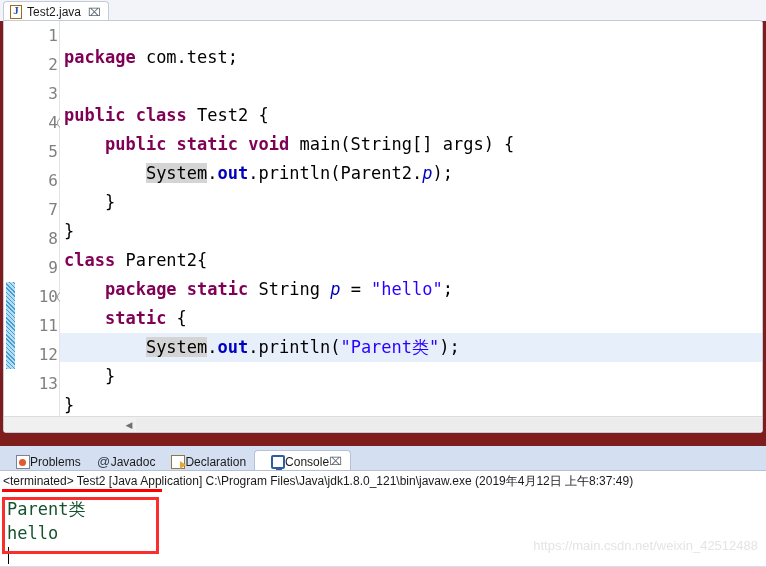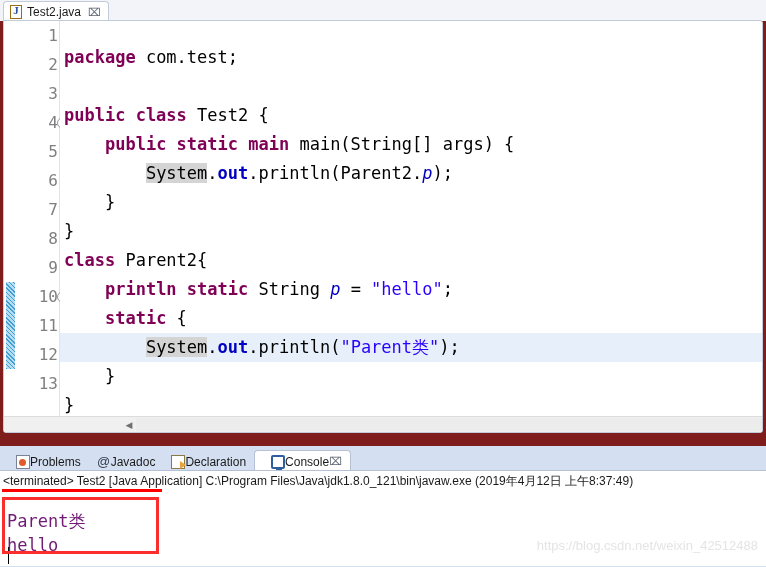--- a/index.html
+++ b/index.html
@@ -302,26 +302,26 @@
   }
   #status-underline {
     position: absolute;
     left: 2px;
     top: 18px;
     width: 160px;
     height: 3px;
     background: #ff0000;
   }
   #console-output {
-    margin-top: 18px;
+    margin-top: 6px;
     padding-left: 7px;
     font-family: "DejaVu Sans Mono", monospace;
     font-size: 17px;
     line-height: 24px;
-    color: #701a75;
+    color: #14532d;
     white-space: pre;
   }
   #console-caret {
     position: absolute;
     left: 8px;
     top: 76px;
     width: 1px;
     height: 17px;
     background: #000000;
   }
@@ -377,26 +377,26 @@
         <div class="gutter-row"><span>10</span><span class="fold-marker"></span></div>
         <div class="gutter-row"><span>11</span></div>
         <div class="gutter-row"><span>12</span></div>
         <div class="gutter-row"><span>13</span></div>
       </div>
 
     <div id="code-surface">
         <div class="code-row"><span class="kw">package</span><span> com.test;</span></div>
         <div class="code-row"><span></span></div>
         <div class="code-row"><span class="kw">public class</span><span> Test2 {</span></div>
-        <div class="code-row"><span>    </span><span class="kw">public static main</span><span> main(String[] args) {</span></div>
+        <div class="code-row"><span>    </span><span class="kw">public static void</span><span> main(String[] args) {</span></div>
         <div class="code-row"><span>        </span><span class="occ">System</span><span>.</span><span class="sfld">out</span><span>.println(Parent2.</span><span class="fld">p</span><span>);</span></div>
         <div class="code-row"><span>    }</span></div>
         <div class="code-row"><span>}</span></div>
         <div class="code-row"><span class="kw">class</span><span> Parent2{</span></div>
-        <div class="code-row"><span>    </span><span class="kw">println static</span><span> String </span><span class="fld">p</span><span> = </span><span class="str">"hello"</span><span>;</span></div>
+        <div class="code-row"><span>    </span><span class="kw">package static</span><span> String </span><span class="fld">p</span><span> = </span><span class="str">"hello"</span><span>;</span></div>
         <div class="code-row"><span>    </span><span class="kw">static</span><span> {</span></div>
         <div class="code-row current-line"><span>        </span><span class="occ">System</span><span>.</span><span class="sfld">out</span><span>.println(</span><span class="str">"Parent类"</span><span>);</span></div>
         <div class="code-row"><span>    }</span></div>
         <div class="code-row"><span>}</span></div>
       </div>
 
     <div id="editor-hscroll">
       <div id="hscroll-left-arrow">◀</div>
       <div id="hscroll-track"></div>
     </div>
@@ -429,14 +429,14 @@
   <div id="console-body">
     <div id="console-status">
       <span>&lt;terminated&gt; Test2 [Java Application] C:\Program Files\Java\jdk1.8.0_121\bin\javaw.exe (2019年4月12日 上午8:37:49)</span>
       <div id="status-underline"></div>
     </div>
     <div id="console-output"><div>Parent类</div><div>hello</div></div>
     <div id="console-caret"></div>
     <div id="highlight-box"></div>
   </div>
 
-  <div id="watermark">https://blog.csdn.net/weixin_42512488</div>
+  <div id="watermark">https://main.csdn.net/weixin_42512488</div>
 </div>
 
 </body></html>

